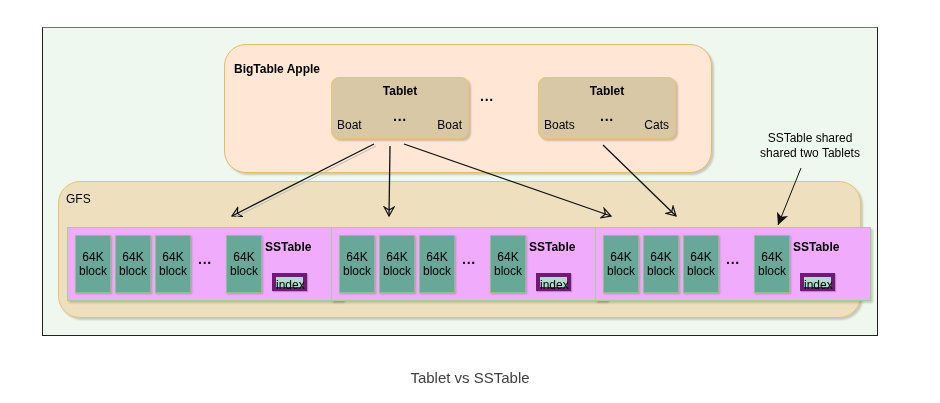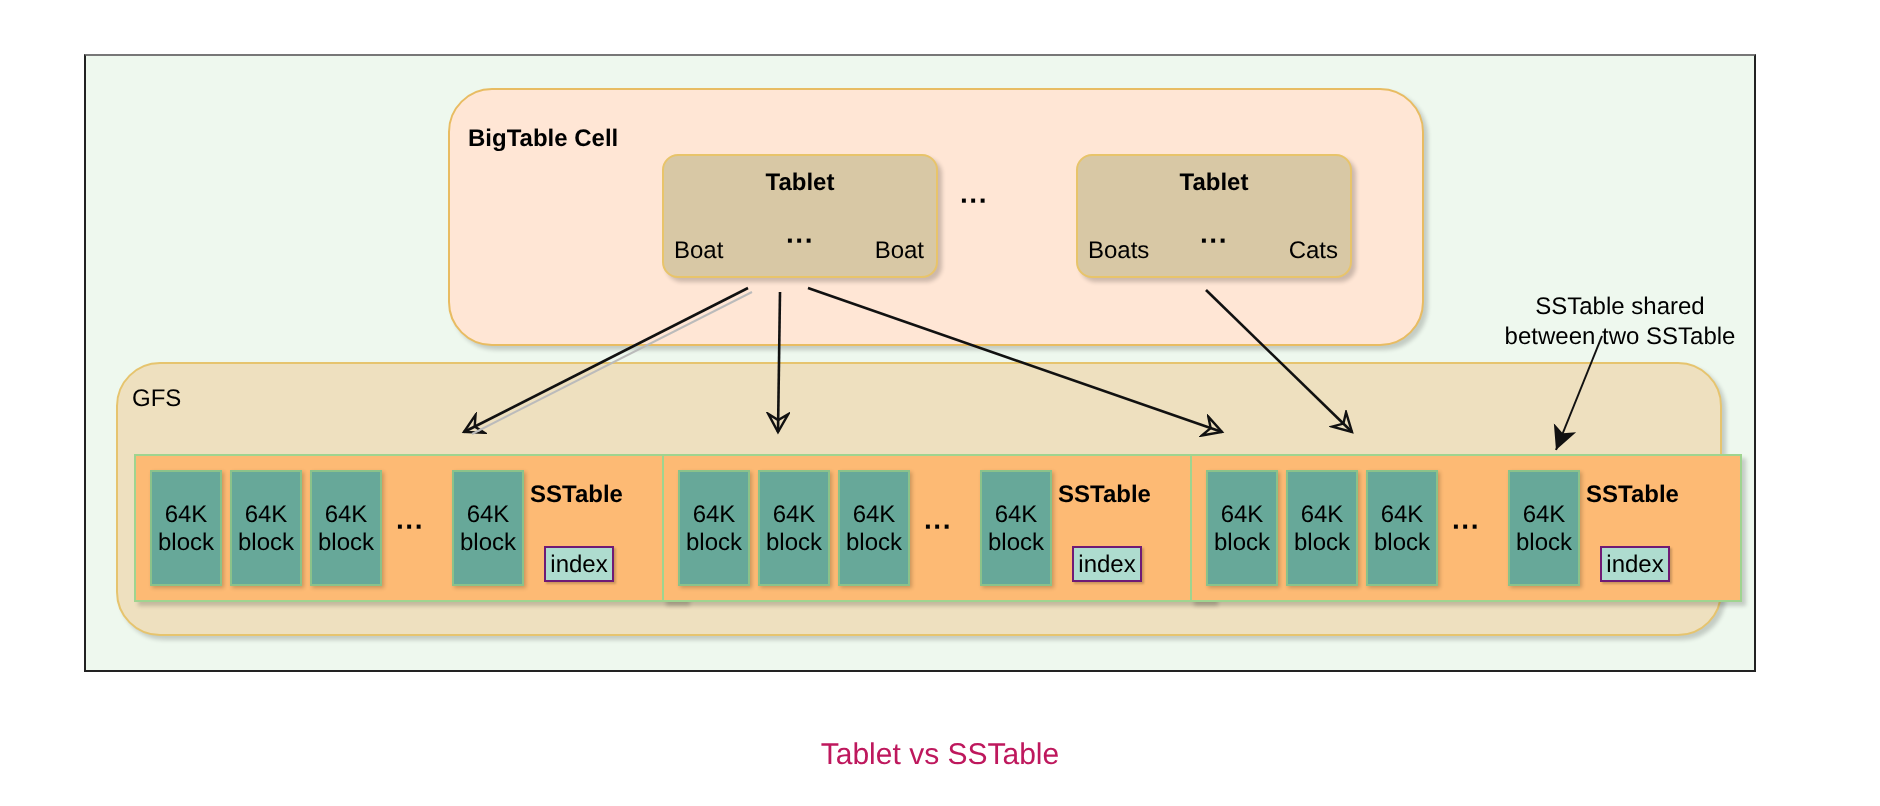--- a/index.html
+++ b/index.html
@@ -16,41 +16,41 @@
             box-shadow:2px 2px 2px rgba(0,0,0,0.2); }
   .tablet .t-title { position:absolute; left:0; right:0; top:6px; text-align:center; font-weight:bold; font-size:12px; }
   .tablet .k1 { position:absolute; left:5px; top:40px; font-size:12px; }
   .tablet .dots { position:absolute; left:0; right:0; top:34px; text-align:center; font-weight:bold; font-size:14px; }
   .tablet .k2 { position:absolute; right:6px; top:40px; font-size:12px;text-align:center; }
   .mid-dots { position:absolute; left:480px; top:92px; font-weight:bold; font-size:14px; }
   .gfs { position:absolute; left:58px; top:181px; width:803px; height:137px; background:#eee0bf;
          border:1.5px solid #e6c46e; border-radius:22px; box-sizing:border-box;
          box-shadow:2px 2px 2px rgba(0,0,0,0.18); }
   .gfs-label { position:absolute; left:66px; top:192px; font-weight:normal; font-size:12px; }
-  .sst { position:absolute; top:227px; width:276px; height:74px; background:#fdba74;
+  .sst { position:absolute; top:227px; width:276px; height:74px; background:#f0abfc;
          border:1.5px solid #9fd48f; box-sizing:border-box; box-shadow:2px 2px 2px rgba(0,0,0,0.18); }
   .blk { position:absolute; top:7px; width:36px; height:58px; background:#67a899;
          border:1px solid #8ac28a; box-sizing:border-box; box-shadow:1px 1px 2px rgba(0,0,0,0.2);
          display:flex; align-items:center; justify-content:center; text-align:center; font-size:12px; line-height:14px; }
   .sst .sdots { position:absolute; left:130px; top:27px; font-weight:bold; font-size:14px; }
   .sst .sname { position:absolute; left:197px; top:12px; font-weight:bold; font-size:12px; }
   .sst .idx { position:absolute; left:204px; top:45px; width:35px; height:18px; background:#aedccf;
-              border:1px solid #701a75; box-sizing:border-box; font-size:12px; text-align:center; line-height:16px;
+              border:4px solid #701a75; box-sizing:border-box; font-size:12px; text-align:center; line-height:16px;
               box-shadow:1px 1px 1px rgba(0,0,0,0.2); }
-  .note { position:absolute; left:740px; top:146px; width:140px; text-align:center; font-size:12px; line-height:15px; }
-  .caption { position:absolute; left:0; right:0; top:369px; text-align:center; font-size:15px; color:#be185d; }
+  .note { position:absolute; left:740px; top:131px; width:140px; text-align:center; font-size:12px; line-height:15px; }
+  .caption { position:absolute; left:0; right:0; top:369px; text-align:center; font-size:15px; color:#404040; }
   svg.arrows { position:absolute; left:0; top:0; }
 </style>
 </head>
 <body>
 
 <div class="frame"></div>
 
 <div class="cell"></div>
-<div class="cell-label">BigTable Cell</div>
+<div class="cell-label">BigTable Apple</div>
 
 <div class="tablet" style="left:331px;">
   <div class="t-title">Tablet</div>
   <div class="k1">Boat</div>
   <div class="dots">···</div>
   <div class="k2">Boat</div>
 </div>
 
 <div class="mid-dots">···</div>
 
@@ -89,21 +89,21 @@
   <div class="blk" style="left:47px;">64K<br>block</div>
   <div class="blk" style="left:87px;">64K<br>block</div>
   <div class="sdots">···</div>
   <div class="blk" style="left:158px;">64K<br>block</div>
   <div class="sname">SSTable</div>
   <div class="idx">index</div>
 </div>
 
 <div class="note">
   <div>SSTable shared</div>
-  <div>between two SSTable</div>
+  <div>shared two Tablets</div>
 </div>
 
 <svg class="arrows" width="940" height="403">
   <defs>
     <marker id="openArrow" markerWidth="12" markerHeight="12" refX="10" refY="6" orient="auto" markerUnits="userSpaceOnUse">
       <path d="M1,1 L10,6 L1,11 L4,6 Z" fill="none" stroke="#111" stroke-width="1.2"></path>
     </marker>
     <marker id="solidArrow" markerWidth="14" markerHeight="14" refX="12" refY="7" orient="auto" markerUnits="userSpaceOnUse">
       <path d="M0,1 L12,7 L0,13 L3,7 Z" fill="#111"></path>
     </marker>

